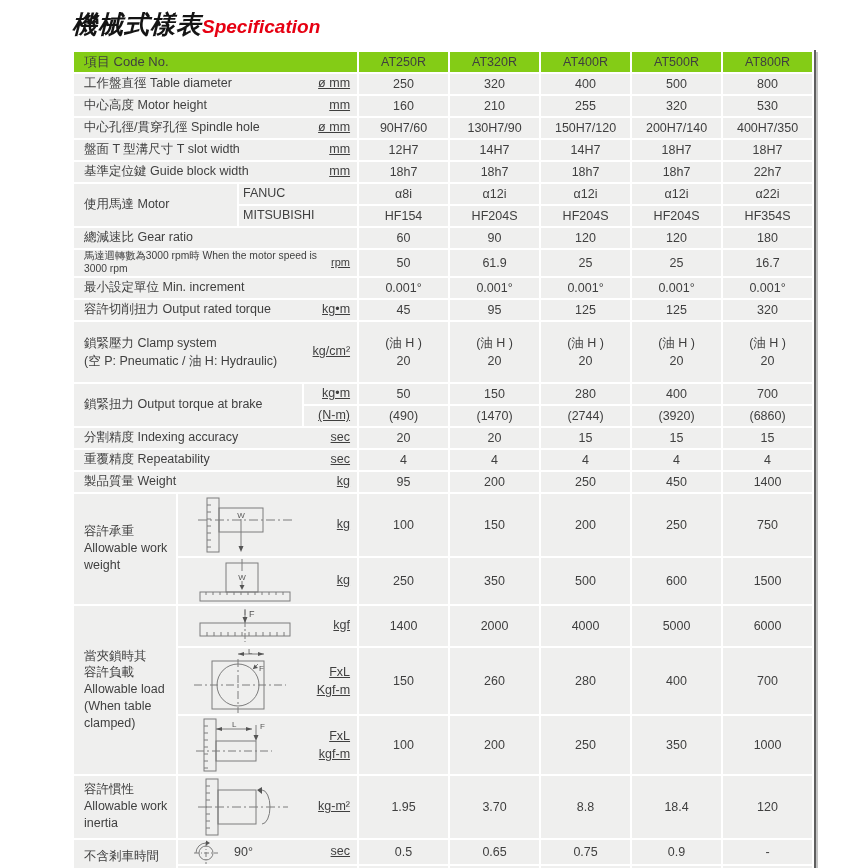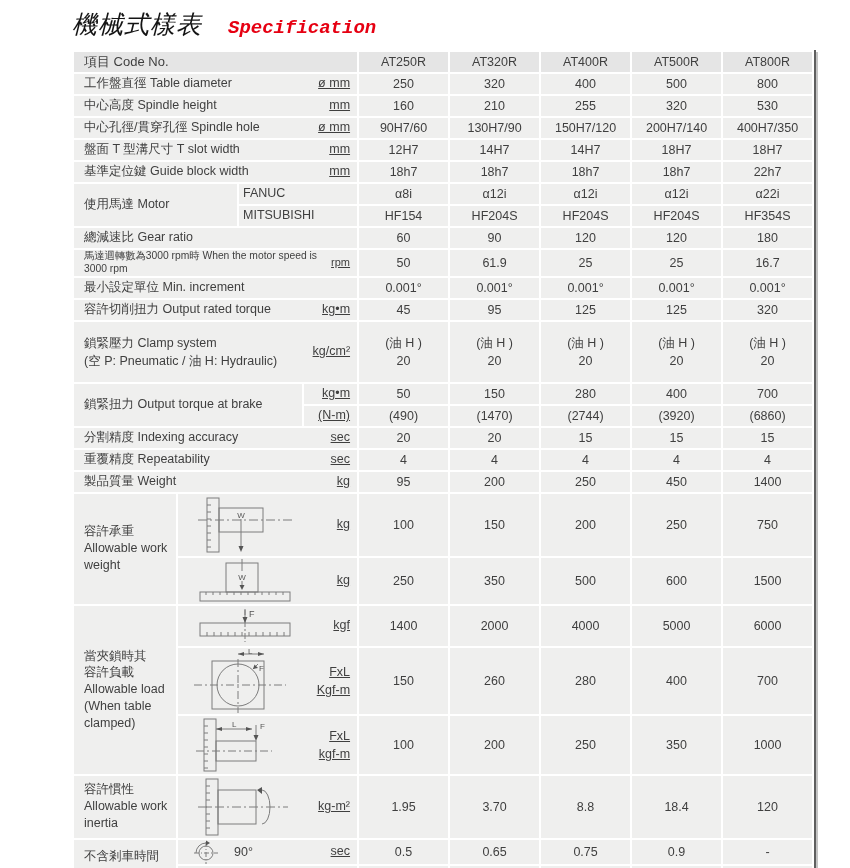--- a/index.html
+++ b/index.html
@@ -3,28 +3,28 @@
 <meta charset="utf-8">
 <style>
   html,body{margin:0;padding:0;}
   body{
     width:850px;height:868px;background:#ffffff;
     font-family:"Liberation Sans","DejaVu Sans",sans-serif;
     color:#3f3f3f;-webkit-font-smoothing:antialiased;
   }
   .page{padding:6px 0 0 72px;}
   .title{margin:2px 0 9px 0;white-space:nowrap;}
-  .title-zh{font-size:25px;font-weight:normal;font-style:italic;color:#141414;letter-spacing:1px;}
-  .title-en{font-size:19px;font-weight:bold;font-style:italic;margin-left:26px;font-family:Liberation Mono, monospace;}
+  .title-zh{font-size:25px;font-weight:bold;font-style:italic;color:#141414;letter-spacing:1px;}
+  .title-en{font-size:19px;font-weight:bold;font-style:italic;margin-left:0;}
   .table-wrap{display:inline-block;border-right:2px solid #5f5f5f;border-bottom:2px solid #5f5f5f;box-shadow:2px 2px 0 #c3c3c3;}
   table{border-collapse:collapse;table-layout:fixed;width:740px;}
   td{border:2px solid #ffffff;background:#efefee;font-size:12.5px;vertical-align:middle;padding:0;overflow:hidden;}
   tr{height:22px;}
   tr.hrow{height:22px;}
-  tr.hrow td{background:#e5e5e5;}
+  tr.hrow td{background:#84cc16;}
   tr.tall{height:62px;}
   tr.h64{height:64px;} tr.h48{height:48px;} tr.h42{height:42px;}
   tr.h68{height:68px;} tr.h60{height:60px;} tr.h26{height:14px;}
   .hl{padding-left:10px;font-size:13px;}
   .hv{text-align:center;font-size:12.5px;}
   .v{text-align:center;}
   .lr{display:flex;justify-content:space-between;align-items:center;padding:0 7px 0 10px;}
   .lr .lt{line-height:1.25;}
   .un{white-space:nowrap;text-align:right;line-height:1.25;text-decoration:underline;}
   .sub .lr{padding-left:4px;}
@@ -82,21 +82,21 @@
       <td class="v">250</td>
       <td class="v">320</td>
       <td class="v">400</td>
       <td class="v">500</td>
       <td class="v">800</td>
     </tr>
 
     <tr>
       <td colspan="4">
               <div class="lr">
-                <span class="lt">中心高度 Spindle height</span>
+                <span class="lt">中心高度 Motor height</span>
                 <span class="un">mm</span>
               </div>
             </td>
       <td class="v">160</td>
       <td class="v">210</td>
       <td class="v">255</td>
       <td class="v">320</td>
       <td class="v">530</td>
     </tr>
 

